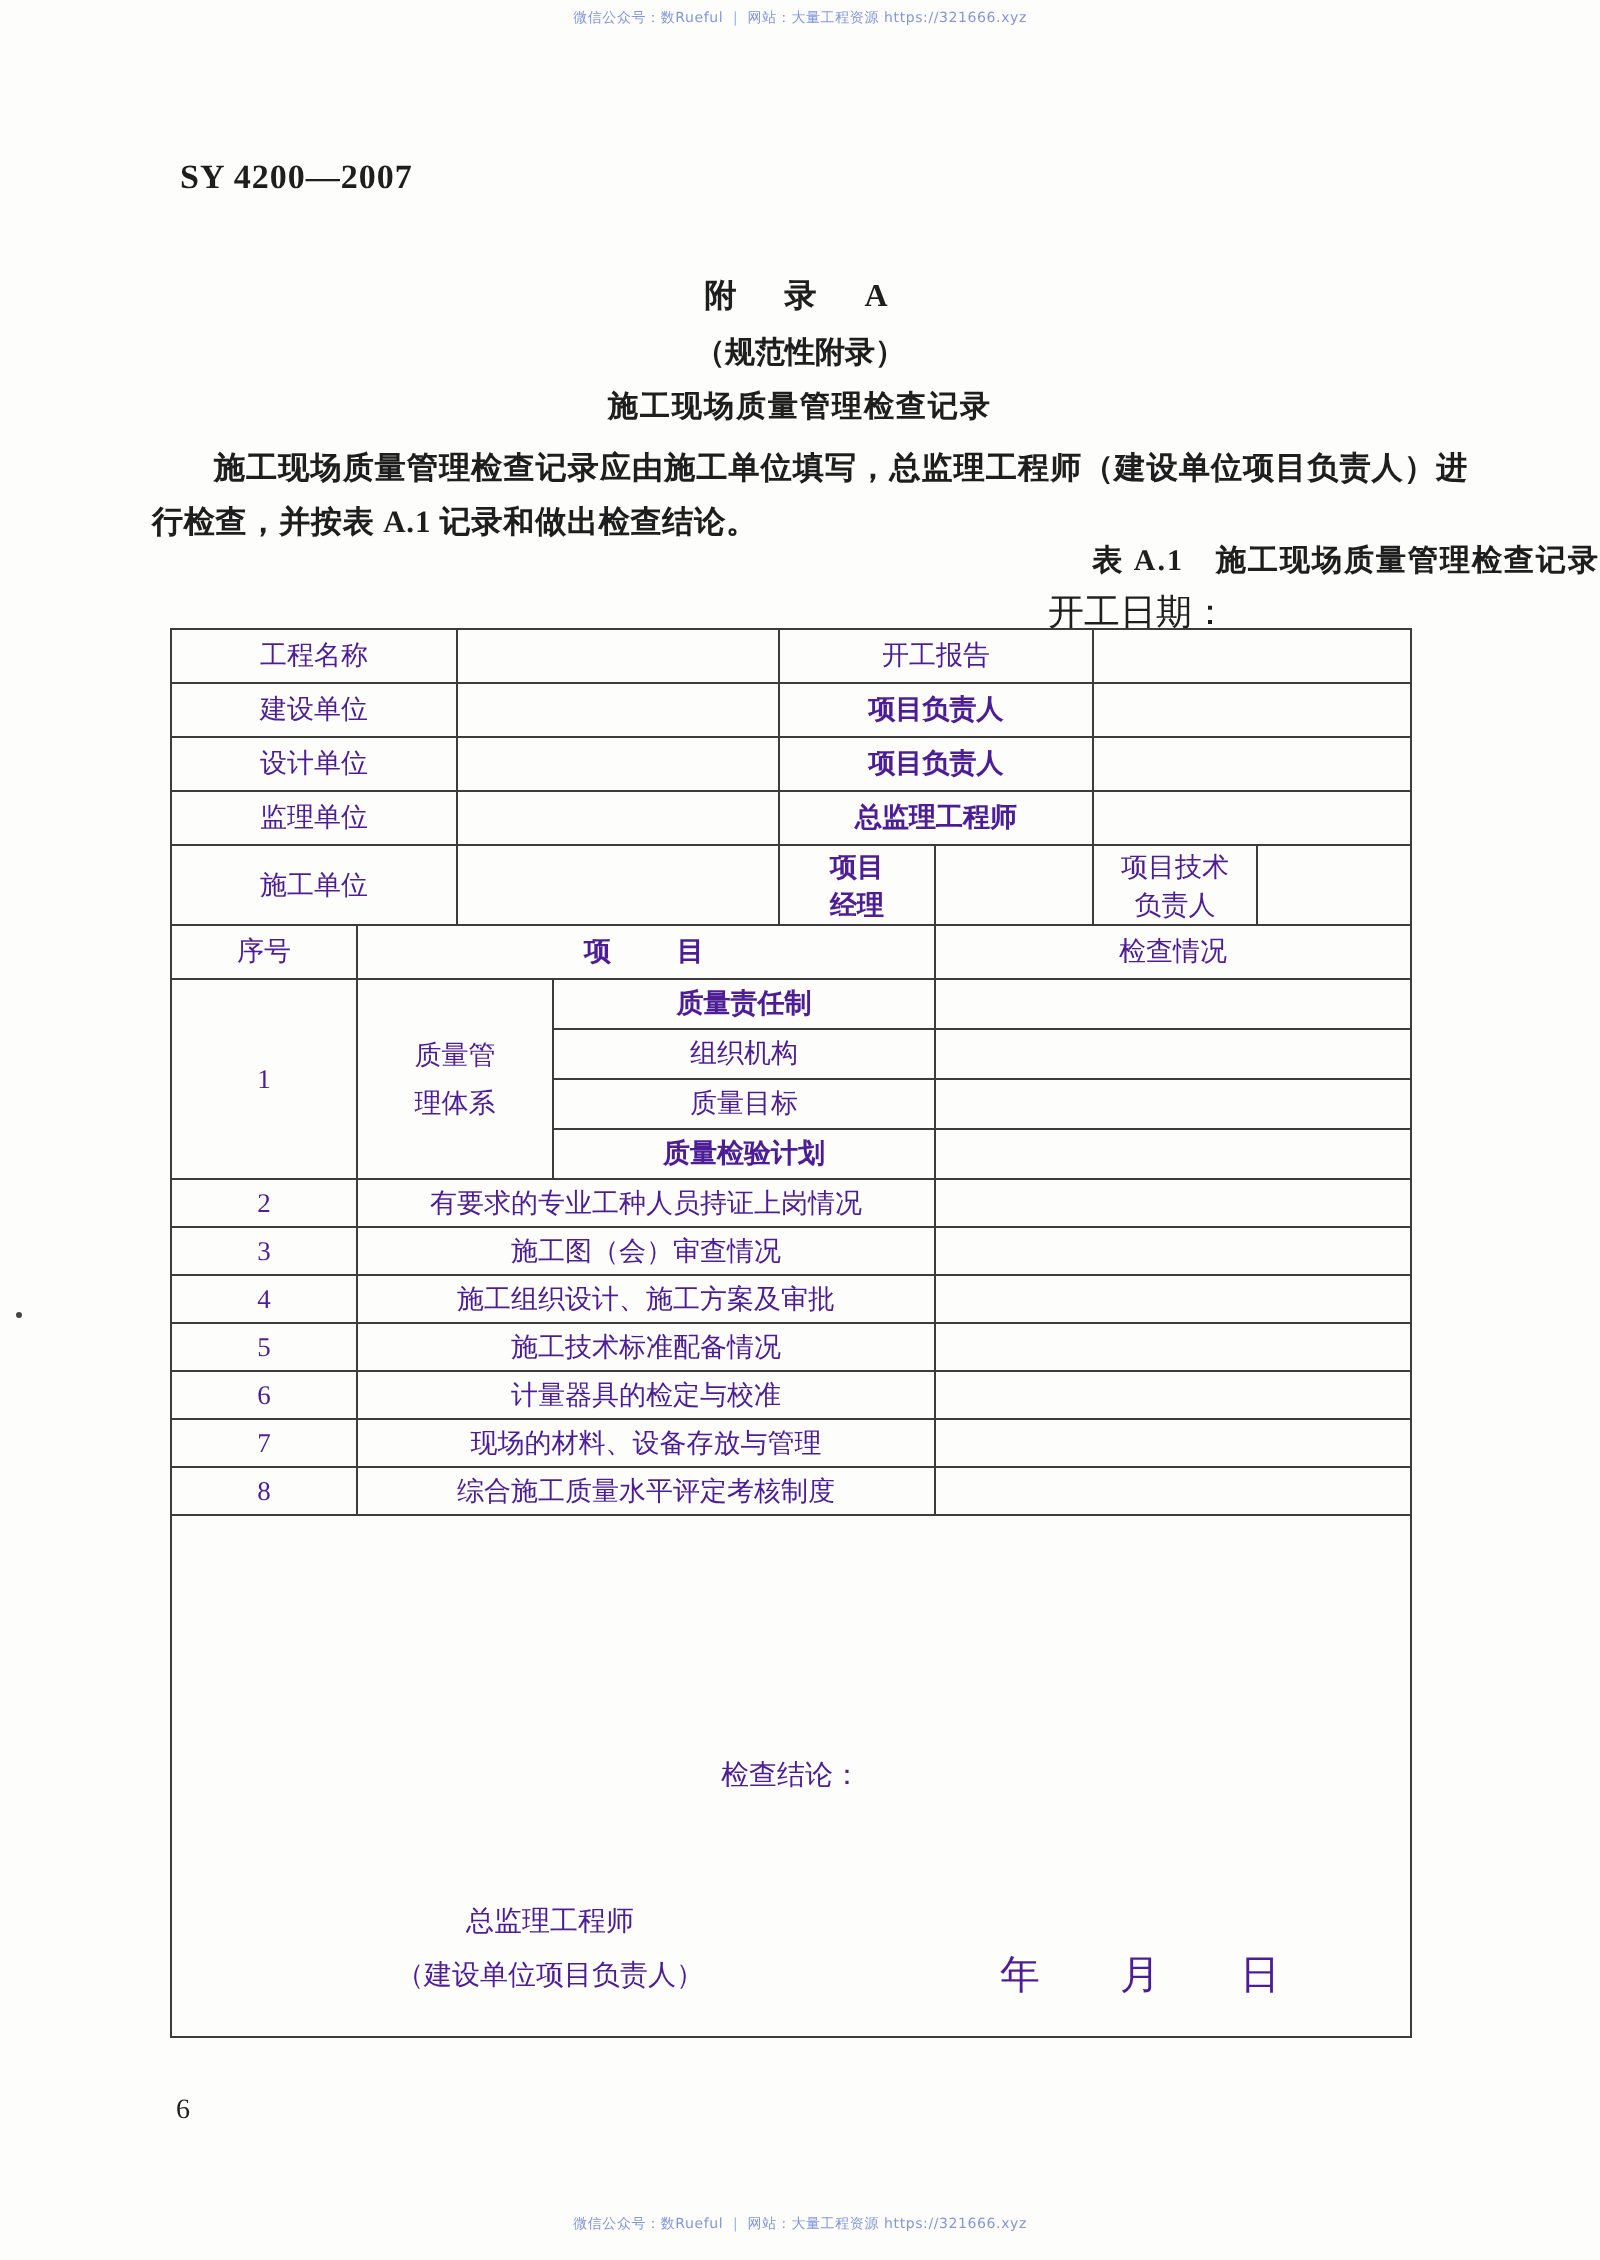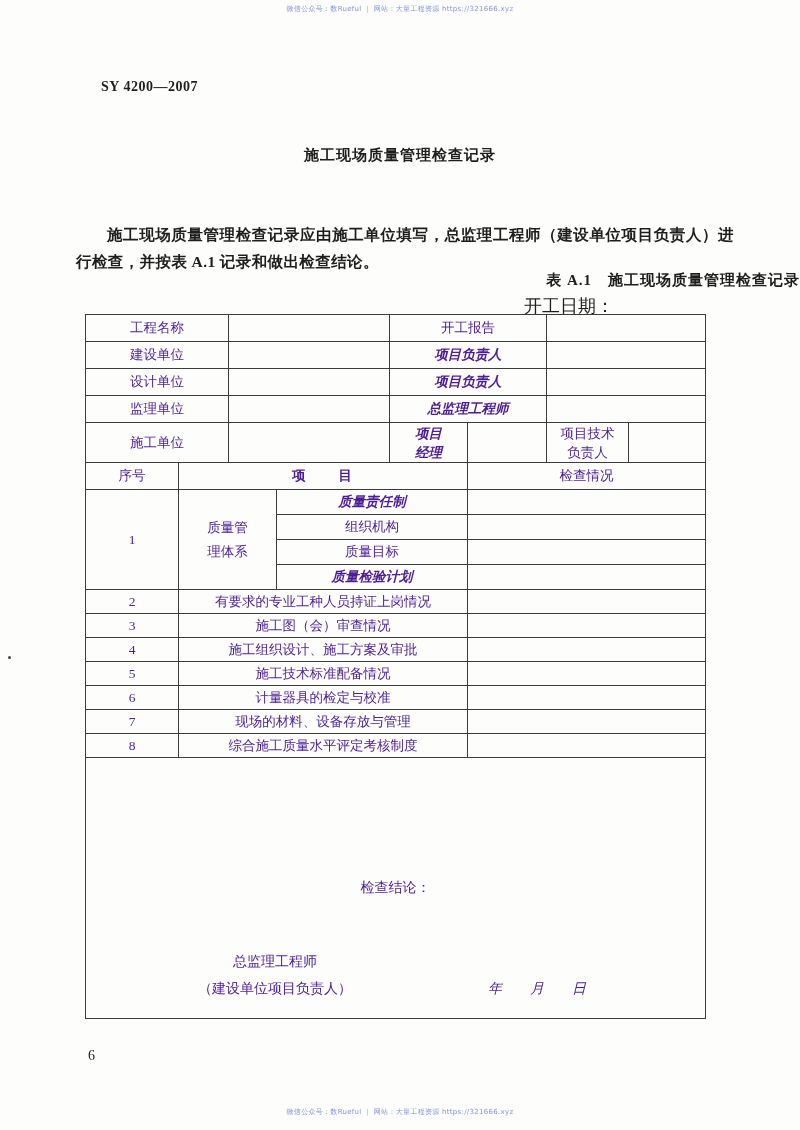--- a/index.html
+++ b/index.html
@@ -15,21 +15,21 @@
     position:absolute; left:0; width:100%;
     text-align:center;
     font-family:"DejaVu Sans",sans-serif;
     font-size:7px; letter-spacing:.3px;
     color:#8496d8;
   }
   .wm.top { top:4px; }
   .wm.bottom { top:1107px; }
   .std-code {
     position:absolute; left:90px; top:79px;
-    font-size:14px; font-weight:bold; letter-spacing:.5px;margin-left:11px;
+    font-size:17px; font-weight:bold; letter-spacing:.5px;
   }
   .titles { position:absolute; left:0; top:138px; width:100%; text-align:center; }
   .titles .t1 { font-size:16px; font-weight:bold; letter-spacing:4px; }
   .titles .t2 { font-size:15px; font-weight:bold; margin-top:8px; }
   .titles .t3 { font-size:15px; font-weight:bold; margin-top:8px; letter-spacing:1px; }
   .para {
     position:absolute; left:76px; top:221px; width:658px;
     font-size:15.5px; line-height:27px; letter-spacing:.4px;
     text-indent:2em; text-align:justify;font-weight:bold;
   }
@@ -46,52 +46,54 @@
   .form td {
     border:1px solid #3c3c3c;
     text-align:center; vertical-align:middle;
     padding:0 4px; overflow:hidden;
   }
   .r-info td { height:27px; }
   .r-contractor td { height:40px; }
   .r-chead td { height:27px; }
   .r-sub td { height:25px; }
   .r-item td { height:24px; }
-  .lb2 { font-weight:600;font-style:italic; }
+  .lb2 { font-weight:600; }
   .two-line { line-height:19px; }
   .c-left { text-align:left; padding-left:9px;margin-left:28px; }
   .hdr-item { font-weight:bold; letter-spacing:2px; }
   .group-cell { line-height:24px; }
   .concl-cell {
     height:261px; position:relative;
     text-align:left; vertical-align:top;
     padding:11px 8px; font-size:14px;
   }
   .sign-block {
     position:absolute; left:112px; bottom:16px;
     text-align:center; line-height:27px; font-size:14px; white-space:nowrap;
   }
   .date-text {
-    position:absolute; left:402px; bottom:16px;
-    line-height:27px; font-size:14px; white-space:nowrap;font-style:italic;
+    position:absolute; left:414px; bottom:16px;
+    line-height:27px; font-size:20px; white-space:nowrap;
   }
   .page-num { position:absolute; left:88px; top:1048px; font-size:14px; }
   .margin-dot {
     position:absolute; left:8px; top:656px;
     width:3px; height:3px; border-radius:50%; background:#444;
   }
 </style>
 </head>
 <body>
 
 <div class="wm top">微信公众号：数Rueful ｜ 网站：大量工程资源 https://321666.xyz</div>
 
 <div class="std-code">SY 4200—2007</div>
 
 <div class="titles">
+  <div class="t1">附　录　A</div>
+  <div class="t2">（规范性附录）</div>
   <div class="t3">施工现场质量管理检查记录</div>
 </div>
 
 <div class="para">施工现场质量管理检查记录应由施工单位填写，总监理工程师（建设单位项目负责人）进行检查，并按表 A.1 记录和做出检查结论。</div>
 
 <div class="caption">表 A.1　施工现场质量管理检查记录</div>
 
 <div class="start-date">开工日期：</div>
 
 <table class="form">

